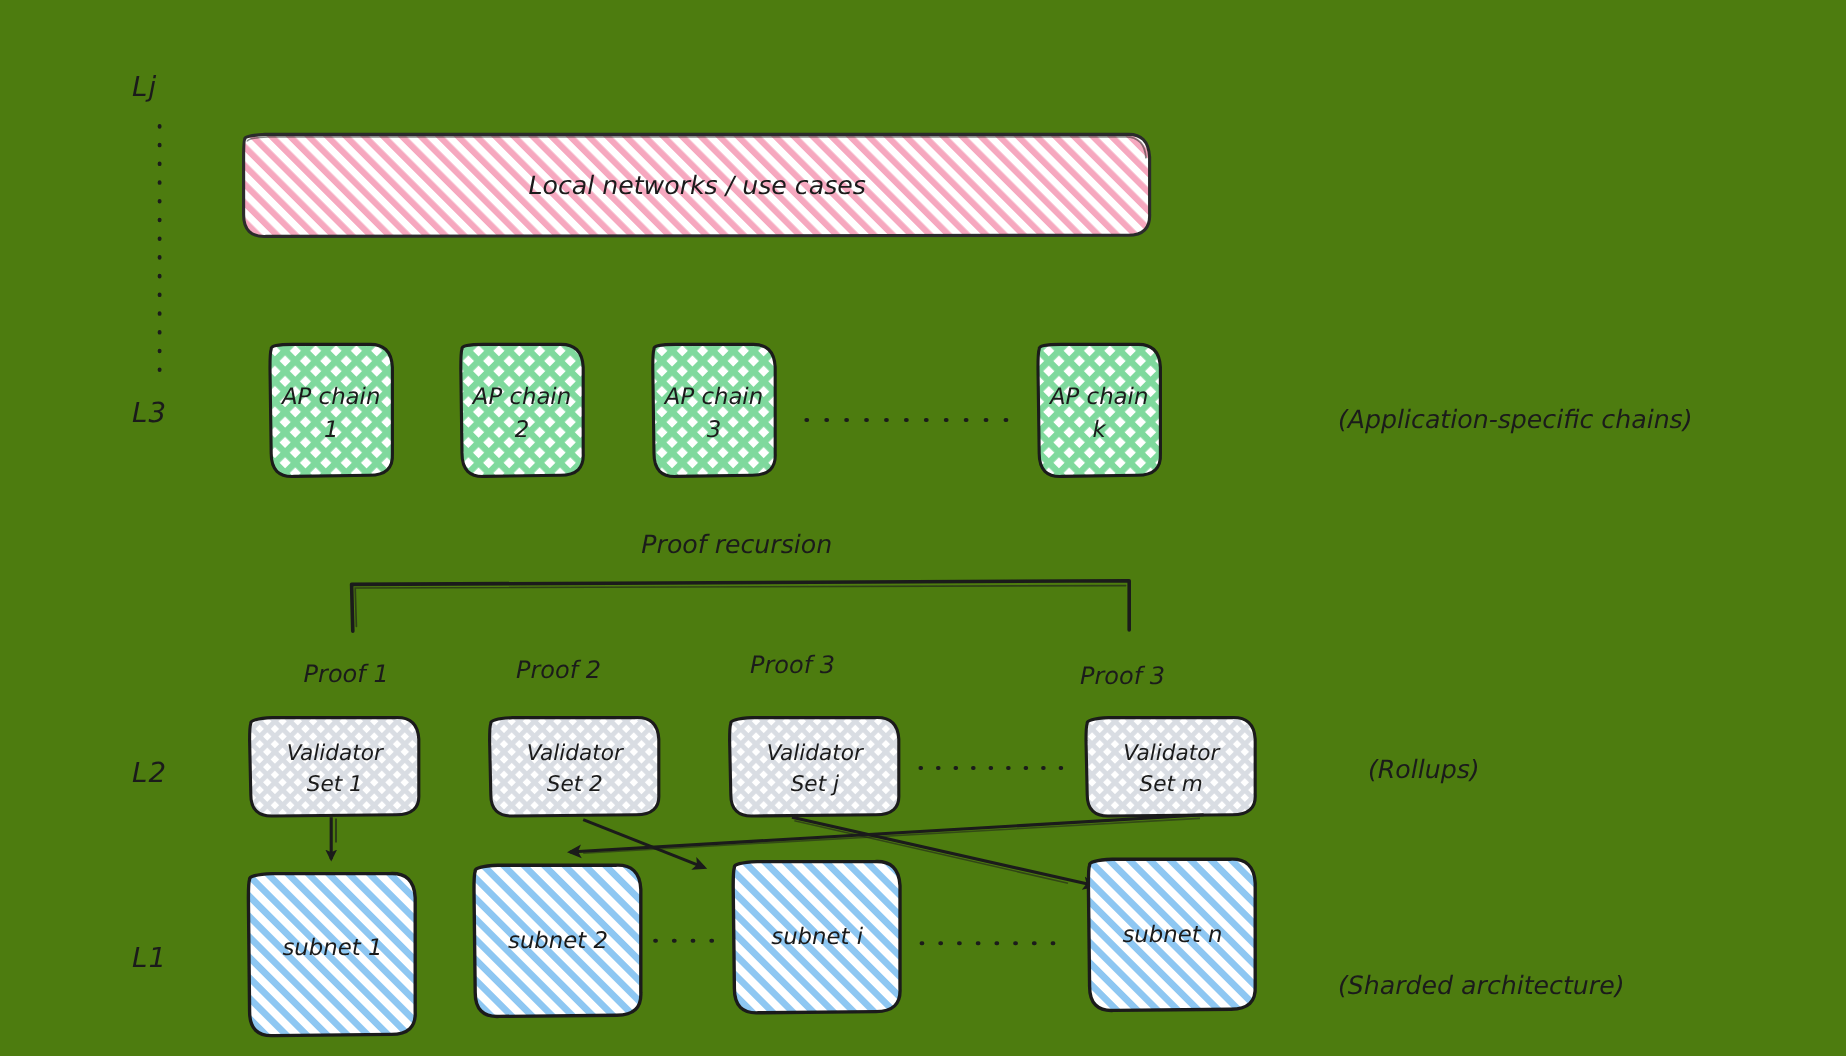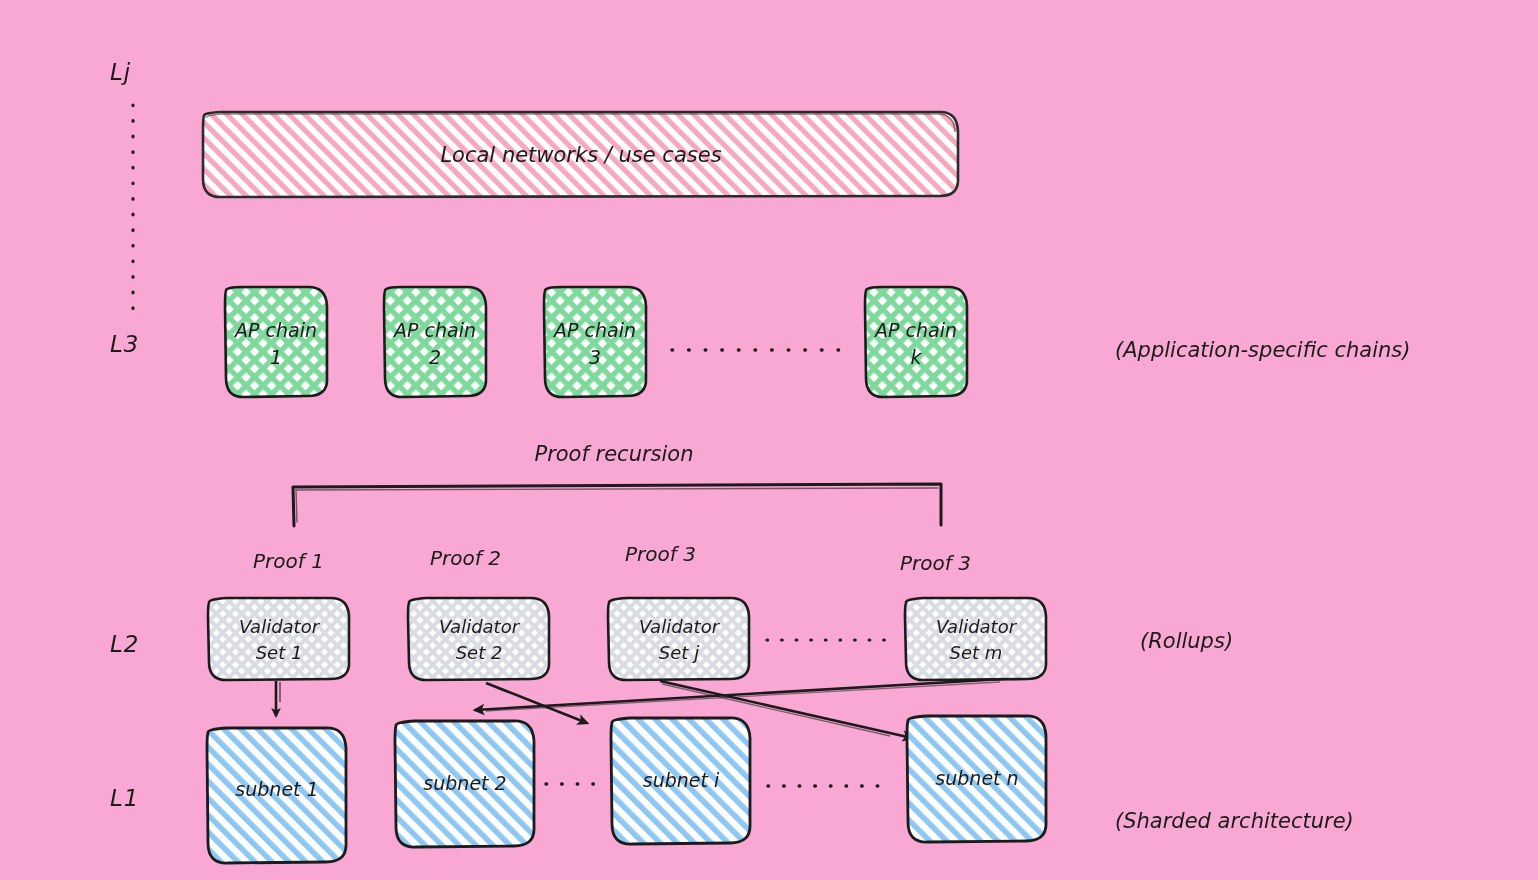--- a/index.html
+++ b/index.html
@@ -7,21 +7,21 @@
     padding: 0;
     background: #ffffff;
   }
   body {
     font-family: "DejaVu Sans", sans-serif;
   }
   #canvas {
     position: relative;
     width: 1538px;
     height: 880px;
-    background: #f9a8d4;
+    background: #4d7c0f;
     overflow: hidden;
   }
   svg#diagram {
     position: absolute;
     left: 0;
     top: 0;
     width: 1538px;
     height: 880px;
   }
   .hand-text {

